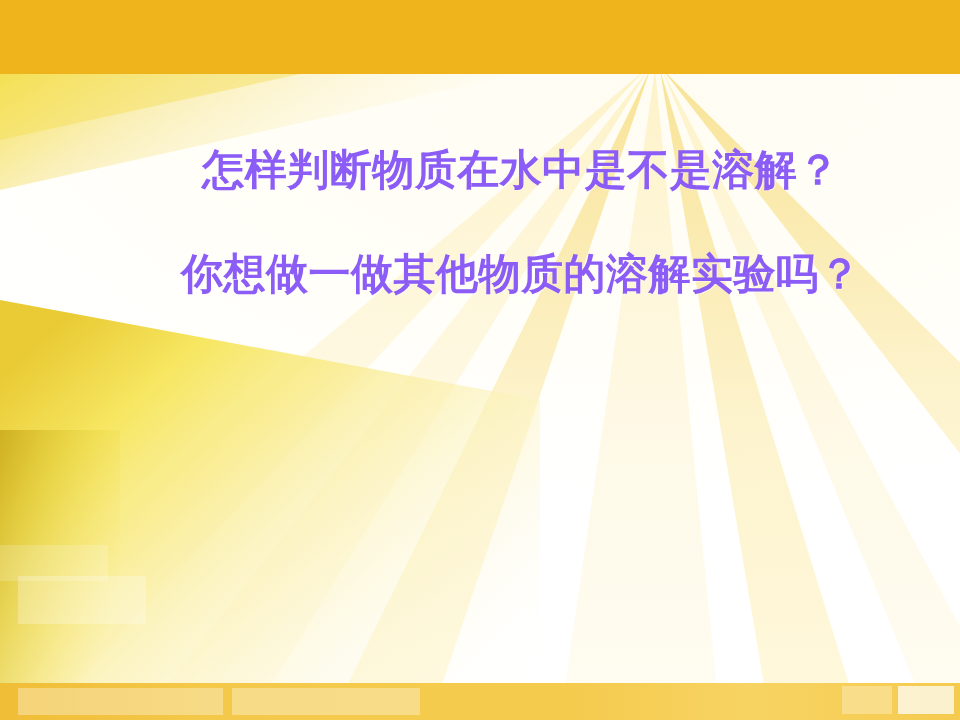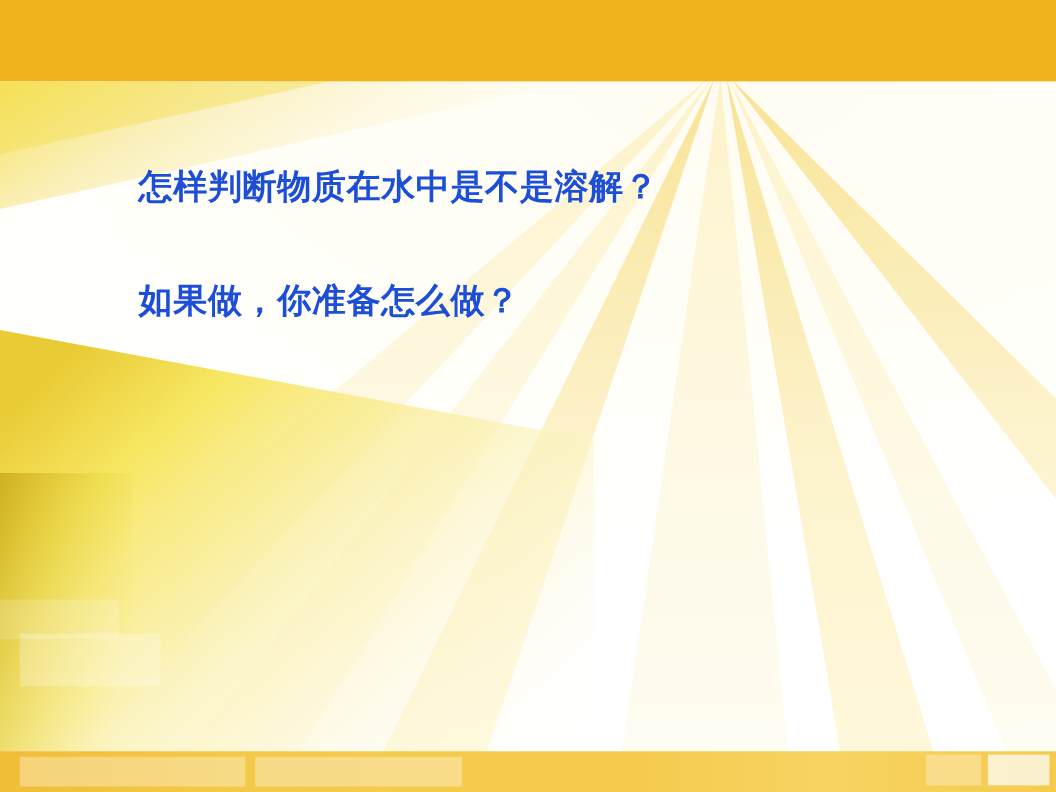--- a/index.html
+++ b/index.html
@@ -88,27 +88,28 @@
   .deco-tl-a { left: 0px;   top: 545px; width: 108px; height: 36px;  background: rgba(255,255,255,0.18); }
 
   
   .text-block {
     position: absolute;
     left: 126px;
     top: 118px;
     width: 790px;
   }
   .q-line {
-    color: #1d4ed8;
+    color: #8b5cf6;
     font-weight: bold;
-    font-size: 31px;
+    font-size: 42px;
     line-height: 104px;
     letter-spacing: 0.5px;
     white-space: nowrap;
     text-shadow: 1px 1px 0 rgba(255,255,255,0.45);
+    text-align: center;
   }
 </style>
 </head>
 <body>
 
 <div id="slide">
 
   <div class="bg-layer bg-wash"></div>
 
   <svg class="rays" viewBox="0 0 960 720" preserveAspectRatio="none" aria-hidden="true">
@@ -177,16 +178,16 @@
 
   <div class="band-bottom"></div>
   <div class="band-bottom-shade"></div>
   <div class="deco deco-bl-b"></div>
   <div class="deco deco-bl-c"></div>
   <div class="deco deco-br-a"></div>
   <div class="deco deco-br-b"></div>
 
   <div class="text-block">
     <div class="q-line">怎样判断物质在水中是不是溶解？</div>
-    <div class="q-line">如果做，你准备怎么做？</div>
+    <div class="q-line">你想做一做其他物质的溶解实验吗？</div>
   </div>
 
 </div>
 
 </body></html>

